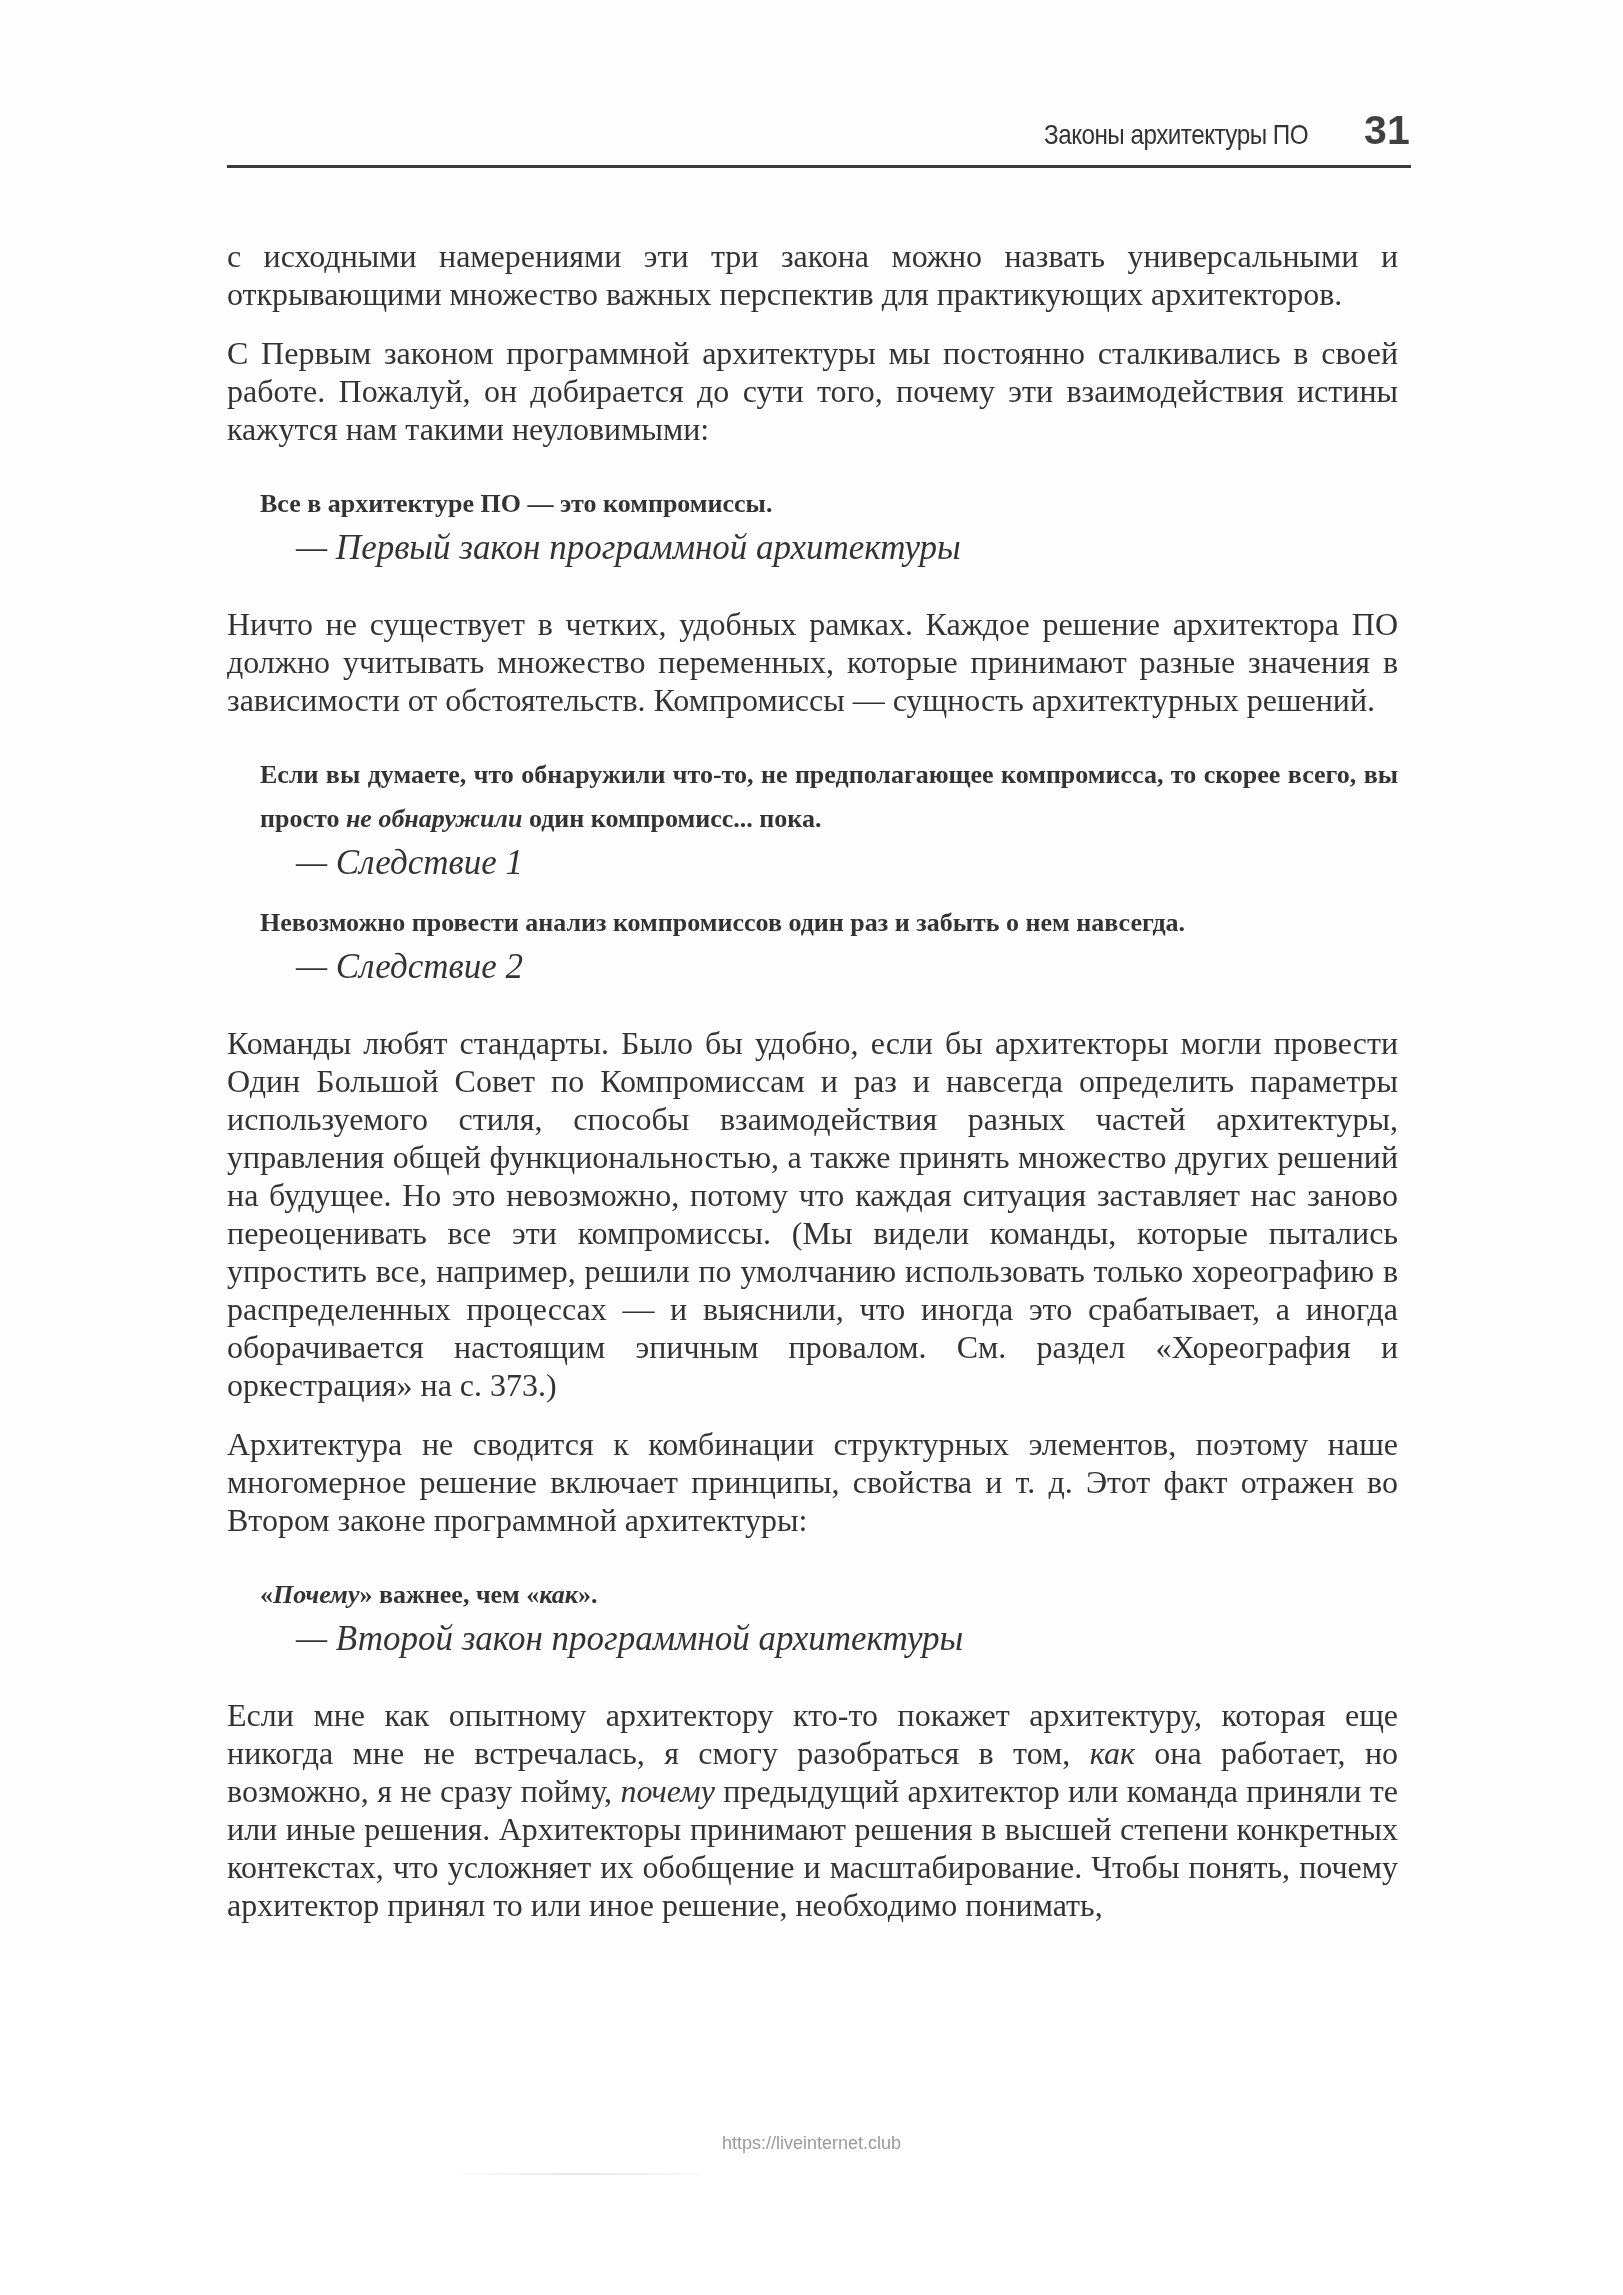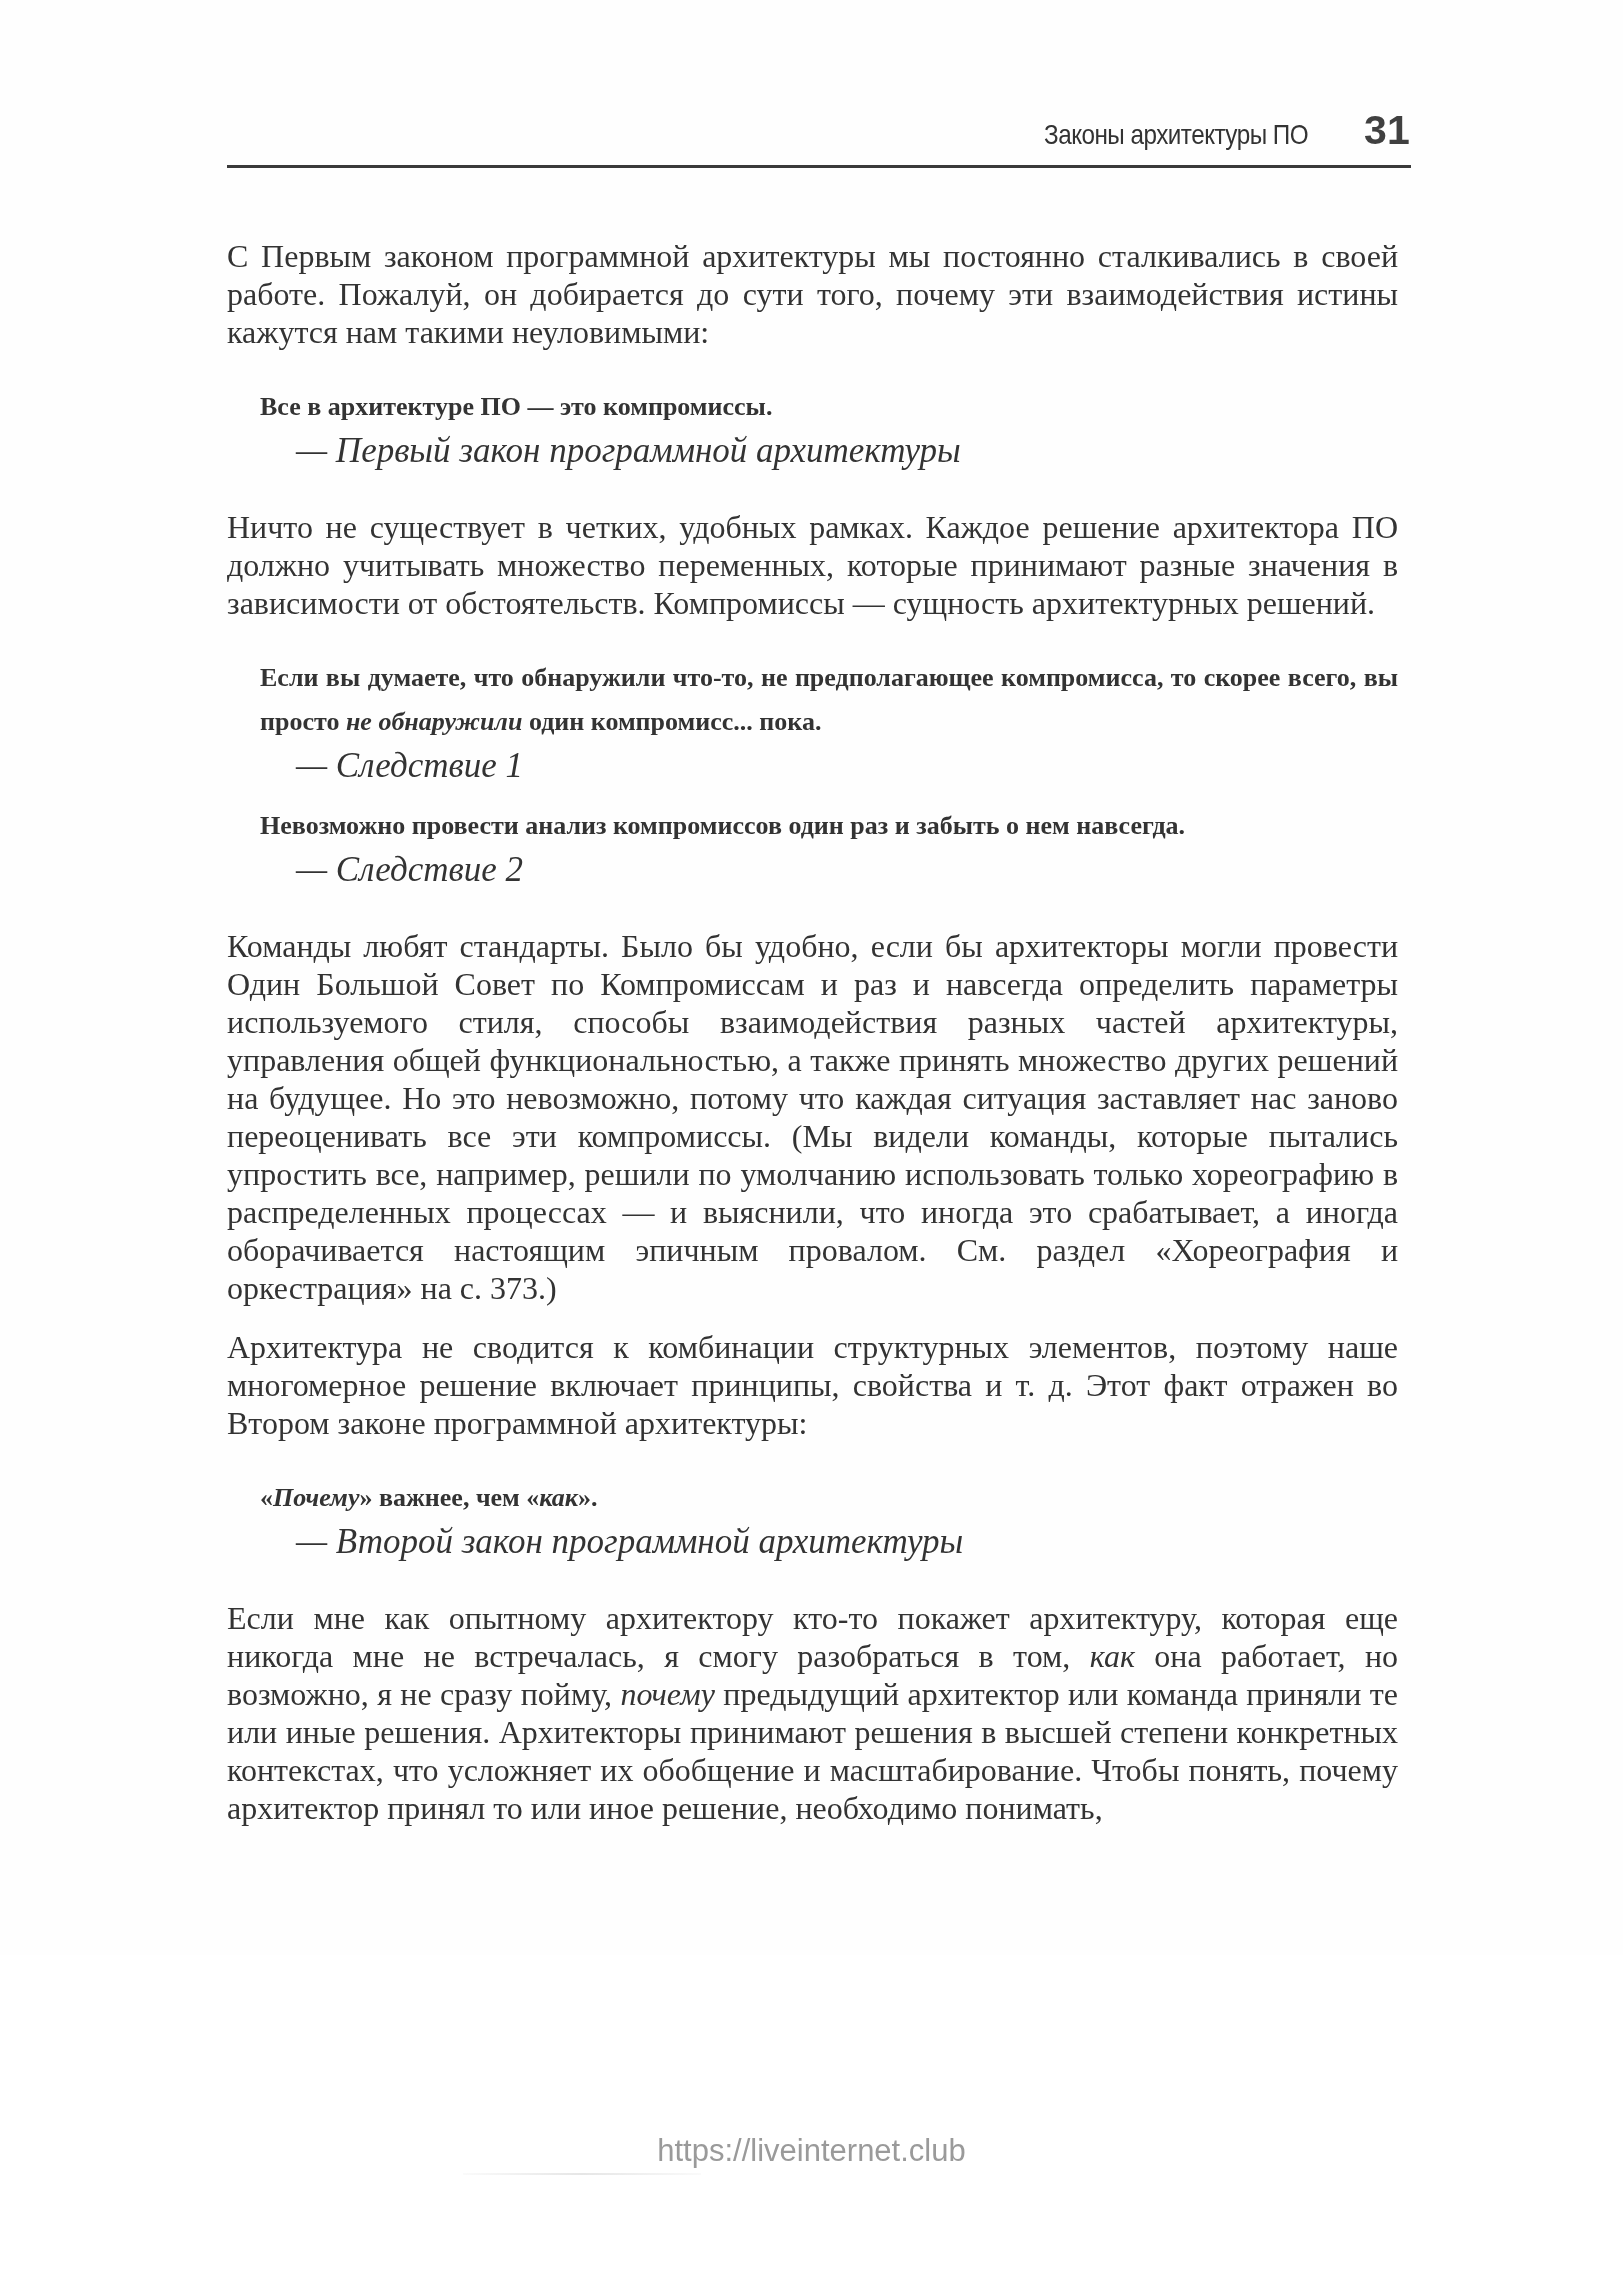--- a/index.html
+++ b/index.html
@@ -27,40 +27,41 @@
   }
   .p { margin: 0 0 21px 0; text-align: justify; text-align-last: left; }
   .q { margin: 34px 0 0 33px; font-size: 26px; line-height: 44px; color: #333; text-align: justify; text-align-last: left; font-weight: bold; }
   .qa { margin: 0 0 35px 69px; font-size: 35px; line-height: 44px; font-style: italic; color: #333; }
   .q.tight { margin-top: 0; }
   .i { font-style: italic; }
 
   .footer {
     position: absolute; left: 0; top: 2133px; width: 1623px; text-align: center;
     font-family: "Liberation Sans", "DejaVu Sans", sans-serif;
-    font-size: 31px; color: #9a9a9a;
+    font-size: 18px; color: #9a9a9a;
   }
   .footer-line {
     position: absolute; left: 463px; top: 2173px; width: 238px; height: 1.9px;
     background: linear-gradient(to right, rgba(210,210,210,0.1), #e6e6e6, rgba(230,230,230,0.2));
   }
 </style>
 </head>
 <body>
 
 <div class="page">
 
   <div class="running-head">
     <span class="rh-title">Законы архитектуры ПО</span>
     <span class="rh-num">31</span>
   </div>
   <div class="rh-rule"></div>
 
   <div class="body-col">
 
+    <p class="p"><span>с исходными намерениями эти три закона можно назвать универсальными и открывающими множество важных перспектив для практикующих архитекторов.</span></p>
 
     <p class="p" style="margin-bottom:0"><span>С Первым законом программной архитектуры мы постоянно сталкивались в своей работе. Пожалуй, он добирается до сути того, почему эти взаимодействия истины кажутся нам такими неуловимыми:</span></p>
 
     <p class="q">Все в архитектуре ПО — это компромиссы.</p>
     <p class="qa">— Первый закон программной архитектуры</p>
 
     <p class="p" style="margin-bottom:16px">Ничто не существует в четких, удобных рамках. Каждое решение архитектора ПО должно учитывать множество переменных, которые принимают разные значения в зависимости от обстоятельств. Компромиссы — сущность архитектурных решений.</p>
 
     <p class="q"><span>Если вы думаете, что обнаружили что-то, не предполагающее компромисса, то скорее всего, вы просто </span><span class="i">не обнаружили</span><span> один компромисс... пока.</span></p>
     <p class="qa" style="margin-bottom:16.3px">— Следствие 1</p>

